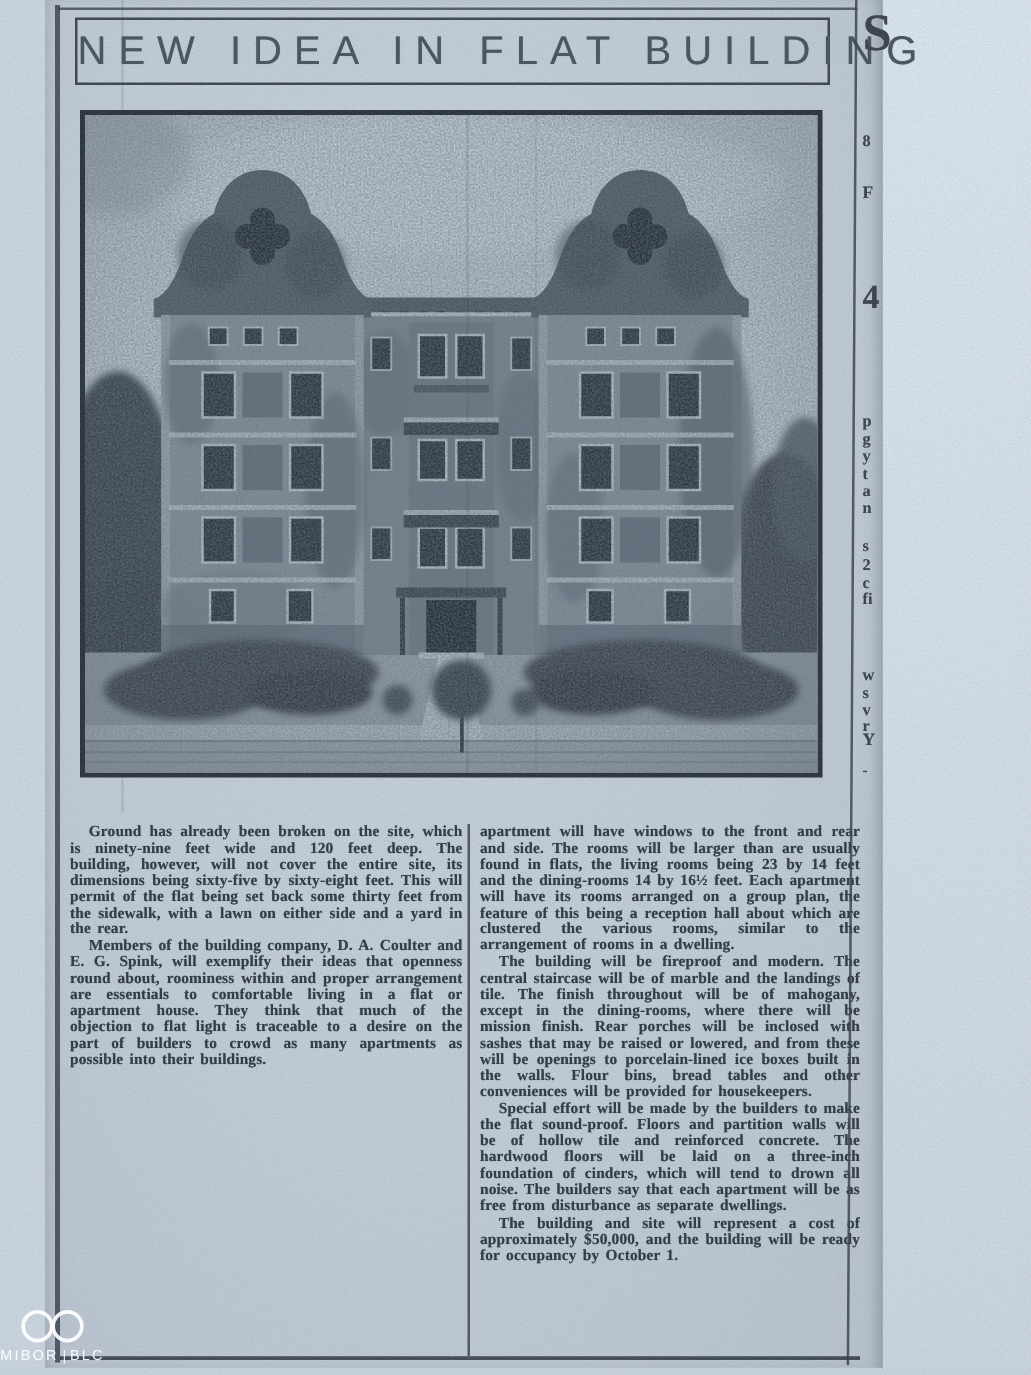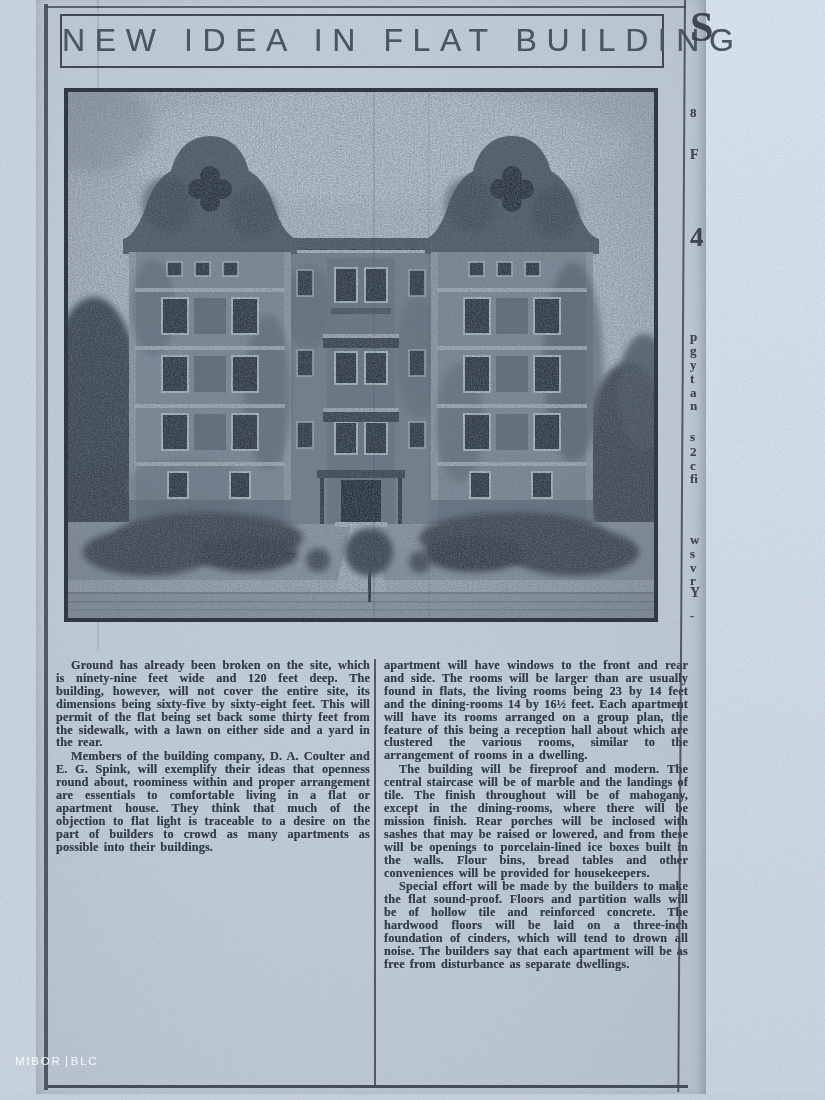--- a/index.html
+++ b/index.html
@@ -62,21 +62,21 @@
   .col.right{flex:1;padding-left:8px;}
 
   
   .edge-fragments{position:absolute;left:652px;top:0;width:18px;height:1094px;
     font-weight:700;color:#39424d;}
   .edge-fragments span{position:absolute;left:2px;font-size:13px;line-height:1;
     text-shadow:0 0 .5px rgba(57,66,77,.5);}
 
   
   .watermark{position:absolute;left:12px;top:1046px;width:60px;
-    display:flex;flex-direction:row;align-items:center;gap:3px;
+    display:flex;flex-direction:column;align-items:center;gap:3px;
     pointer-events:none;}
   .wm-text{display:flex;align-items:center;gap:4px;
     font-family:"Liberation Sans","DejaVu Sans",sans-serif;
     font-size:11.5px;letter-spacing:1.8px;color:rgba(255,255,255,.92);}
   .wm-bar{width:1px;height:11px;background:rgba(255,255,255,.85);}
   .paper-grain{position:absolute;inset:0;pointer-events:none;opacity:.16;}
 </style>
 </head>
 <body>
 
@@ -296,20 +296,21 @@
     <div class="columns">
       <div class="col left">
         <p>Ground has already been broken on the site, which is ninety-nine feet wide and 120 feet deep. The building, however, will not cover the entire site, its dimensions being sixty-five by sixty-eight feet. This will permit of the flat being set back some thirty feet from the sidewalk, with a lawn on either side and a yard in the rear.</p>
         <p>Members of the building company, D. A. Coulter and E. G. Spink, will exemplify their ideas that openness round about, roominess within and proper arrangement are essentials to comfortable living in a flat or apartment house. They think that much of the objection to flat light is traceable to a desire on the part of builders to crowd as many apartments as possible into their buildings.</p>
       </div>
       <div class="divider"></div>
       <div class="col right">
         <p class="cont">apartment will have windows to the front and rear and side. The rooms will be larger than are usually found in flats, the living rooms being 23 by 14 feet and the dining-rooms 14 by 16½ feet. Each apartment will have its rooms arranged on a group plan, the feature of this being a reception hall about which are clustered the various rooms, similar to the arrangement of rooms in a dwelling.</p>
         <p>The building will be fireproof and modern. The central staircase will be of marble and the landings of tile. The finish throughout will be of mahogany, except in the dining-rooms, where there will be mission finish. Rear porches will be inclosed with sashes that may be raised or lowered, and from these will be openings to porcelain-lined ice boxes built in the walls. Flour bins, bread tables and other conveniences will be provided for housekeepers.</p>
         <p>Special effort will be made by the builders to make the flat sound-proof. Floors and partition walls will be of hollow tile and reinforced concrete. The hardwood floors will be laid on a three-inch foundation of cinders, which will tend to drown all noise. The builders say that each apartment will be as free from disturbance as separate dwellings.</p>
+        <p>The building and site will represent a cost of approximately $50,000, and the building will be ready for occupancy by October 1.</p>
       </div>
     </div>
 
     <div class="bottom-rule"></div>
     <div class="edge-rule"></div>
 
     <div class="edge-fragments">
       <span style="top:6px;font-size:42px;">S</span>
       <span style="top:106px;">8</span>
       <span style="top:148px;font-size:14px;">F</span>

